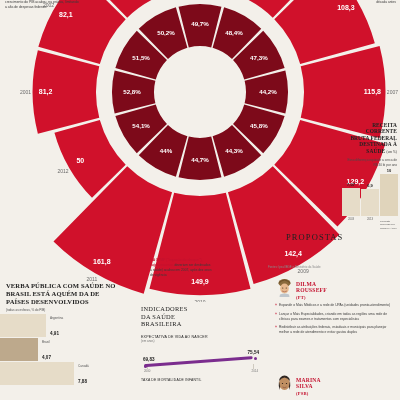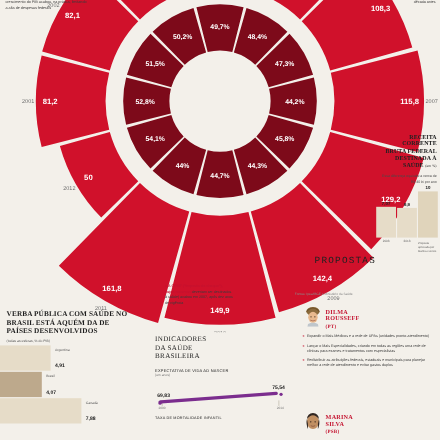--- a/index.html
+++ b/index.html
@@ -62,21 +62,21 @@
     font-size:2.8px;color:#666;margin-top:1px;white-space:nowrap;
   }
   .bar .note{
     position:absolute;top:100%;left:0;font-size:2.5px;color:#555;
     line-height:1.3;margin-top:4px;width:18px;
   }
 
   
   .propostas{
     position:absolute;left:286px;top:232px;
-    font-family:Liberation Mono, monospace;font-size:8.5px;
+    font-family:Liberation Serif, serif;font-size:8.5px;
     letter-spacing:1.1px;color:#222;
   }
 
   
   .cand{position:absolute;left:276px;}
   .cand.dilma{top:278px;}
   .cand.marina{top:374px;}
   .cand .head{display:flex;align-items:flex-start;gap:3px;}
   .cand .name{
     font-family:"Liberation Serif", serif;font-weight:bold;

